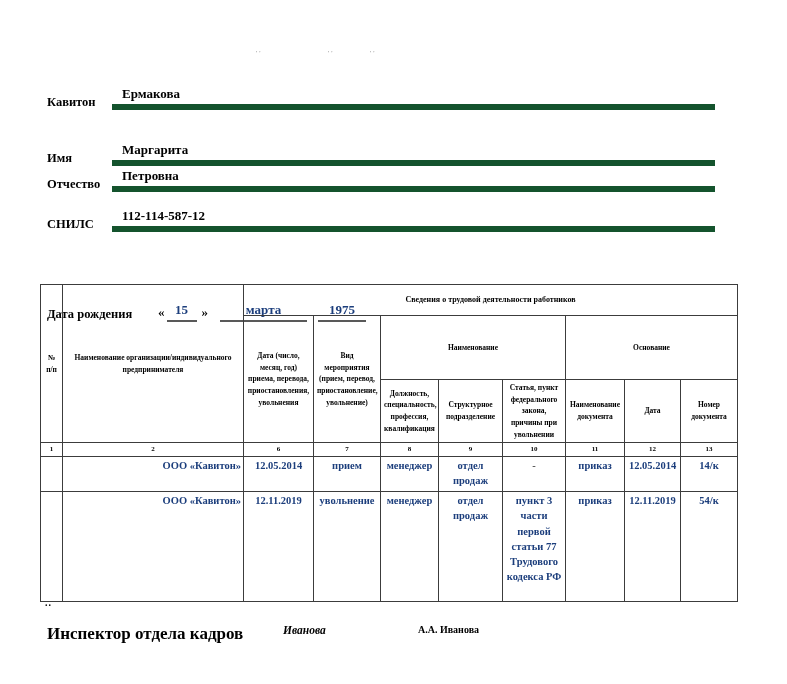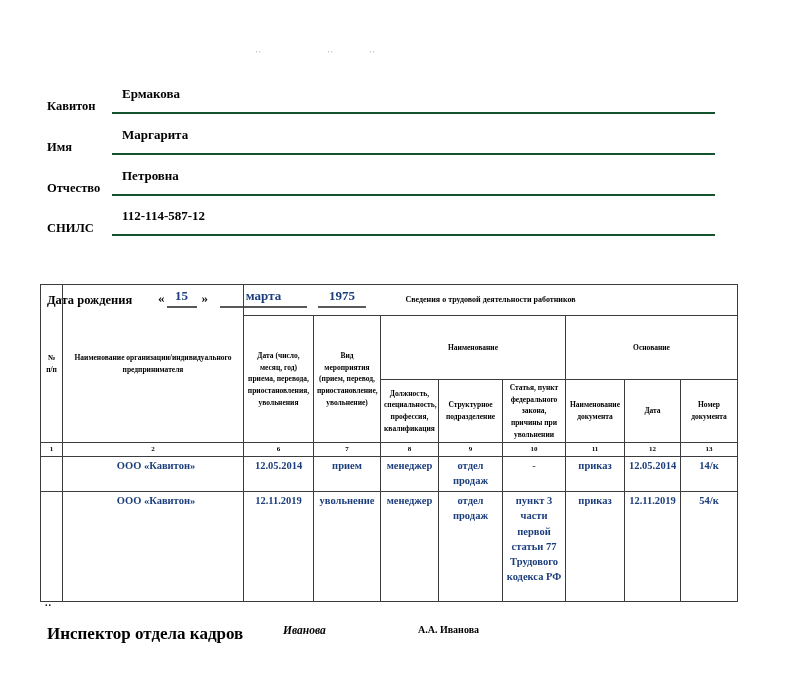--- a/index.html
+++ b/index.html
@@ -21,28 +21,28 @@
   }
 
   
   .field {
     position: absolute; left: 47px; width: 668px;
     display: flex; align-items: flex-end;
   }
   .flabel { width: 65px; flex-shrink: 0; font-size: 12.5px; }
   .fvalue {
     flex: 1; min-height: 18px;
-    border-bottom: 2px solid #14532d;
-    padding: 0 0 10px 10px;
+    border-bottom: 6px solid #14532d;
+    padding: 0 0 2px 10px;
     font-size: 13px;
   }
 
   
   .birthdate {
-    position: absolute; left: 47px; top: 248px;
+    position: absolute; left: 47px; top: 262px;
     display: flex; align-items: flex-end; font-size: 13px;
   }
   .bd-label { width: 111px; flex-shrink: 0; font-size: 12.5px; }
   .bd-quote { padding: 0 0 2px 0; }
   .bd-seg {
     border-bottom: 2px solid #595959;
     text-align: center; color: #1c3e7c;
     padding-bottom: 2px;
   }
   .bd-day   { width: 30px; margin-left: 2px; margin-top: 33px; }
@@ -68,41 +68,41 @@
   tr.row-subhead { height: 59px; }
   tr.row-nums    { height: 14px; }
   tr.row-nums td { font-size: 7px; line-height: 1; padding: 1px 0; font-weight: bold; }
   tr.row-data1   { height: 35px; }
   tr.row-data2   { height: 110px; }
   tr.data td {
     color: #1c3e7c; font-size: 10.5px; line-height: 1.45;
     vertical-align: top; padding: 1px 2px;
   }
   tr.row-data1 td { border-top: 1.5px solid #2a2a2a; }
-  tr.data td.org-cell { text-align: center; padding-left: 8px; }
+  tr.data td.org-cell { text-align: right; padding-left: 8px; }
   tr.data td.dash-cell { color: #4a4a4a; }
 
   
   .footer-dots { position: absolute; left: 45px; top: 597px; font-size: 10px; letter-spacing: 1px; }
   .sig-title { position: absolute; left: 47px;  top: 624px; font-size: 17px; }
   .sig-script{ position: absolute; left: 283px; top: 624px; font-size: 11.5px; font-style: italic; }
   .sig-name  { position: absolute; left: 418px; top: 624px; font-size: 10px; }
 </style>
 </head>
 <body>
 
 <span class="top-mark" style="left:256px">''</span>
 <span class="top-mark" style="left:328px">''</span>
 <span class="top-mark" style="left:370px">''</span>
 
 <div class="field" style="top:86px">
   <span class="flabel">Кавитон</span>
   <span class="fvalue">Ермакова</span>
 </div>
-<div class="field" style="top:127px">
+<div class="field" style="top:142px">
   <span class="flabel">Имя</span>
   <span class="fvalue">Маргарита</span>
 </div>
 <div class="field" style="top:168px">
   <span class="flabel">Отчество</span>
   <span class="fvalue">Петровна</span>
 </div>
 <div class="field" style="top:208px">
   <span class="flabel">СНИЛС</span>
   <span class="fvalue">112-114-587-12</span>

